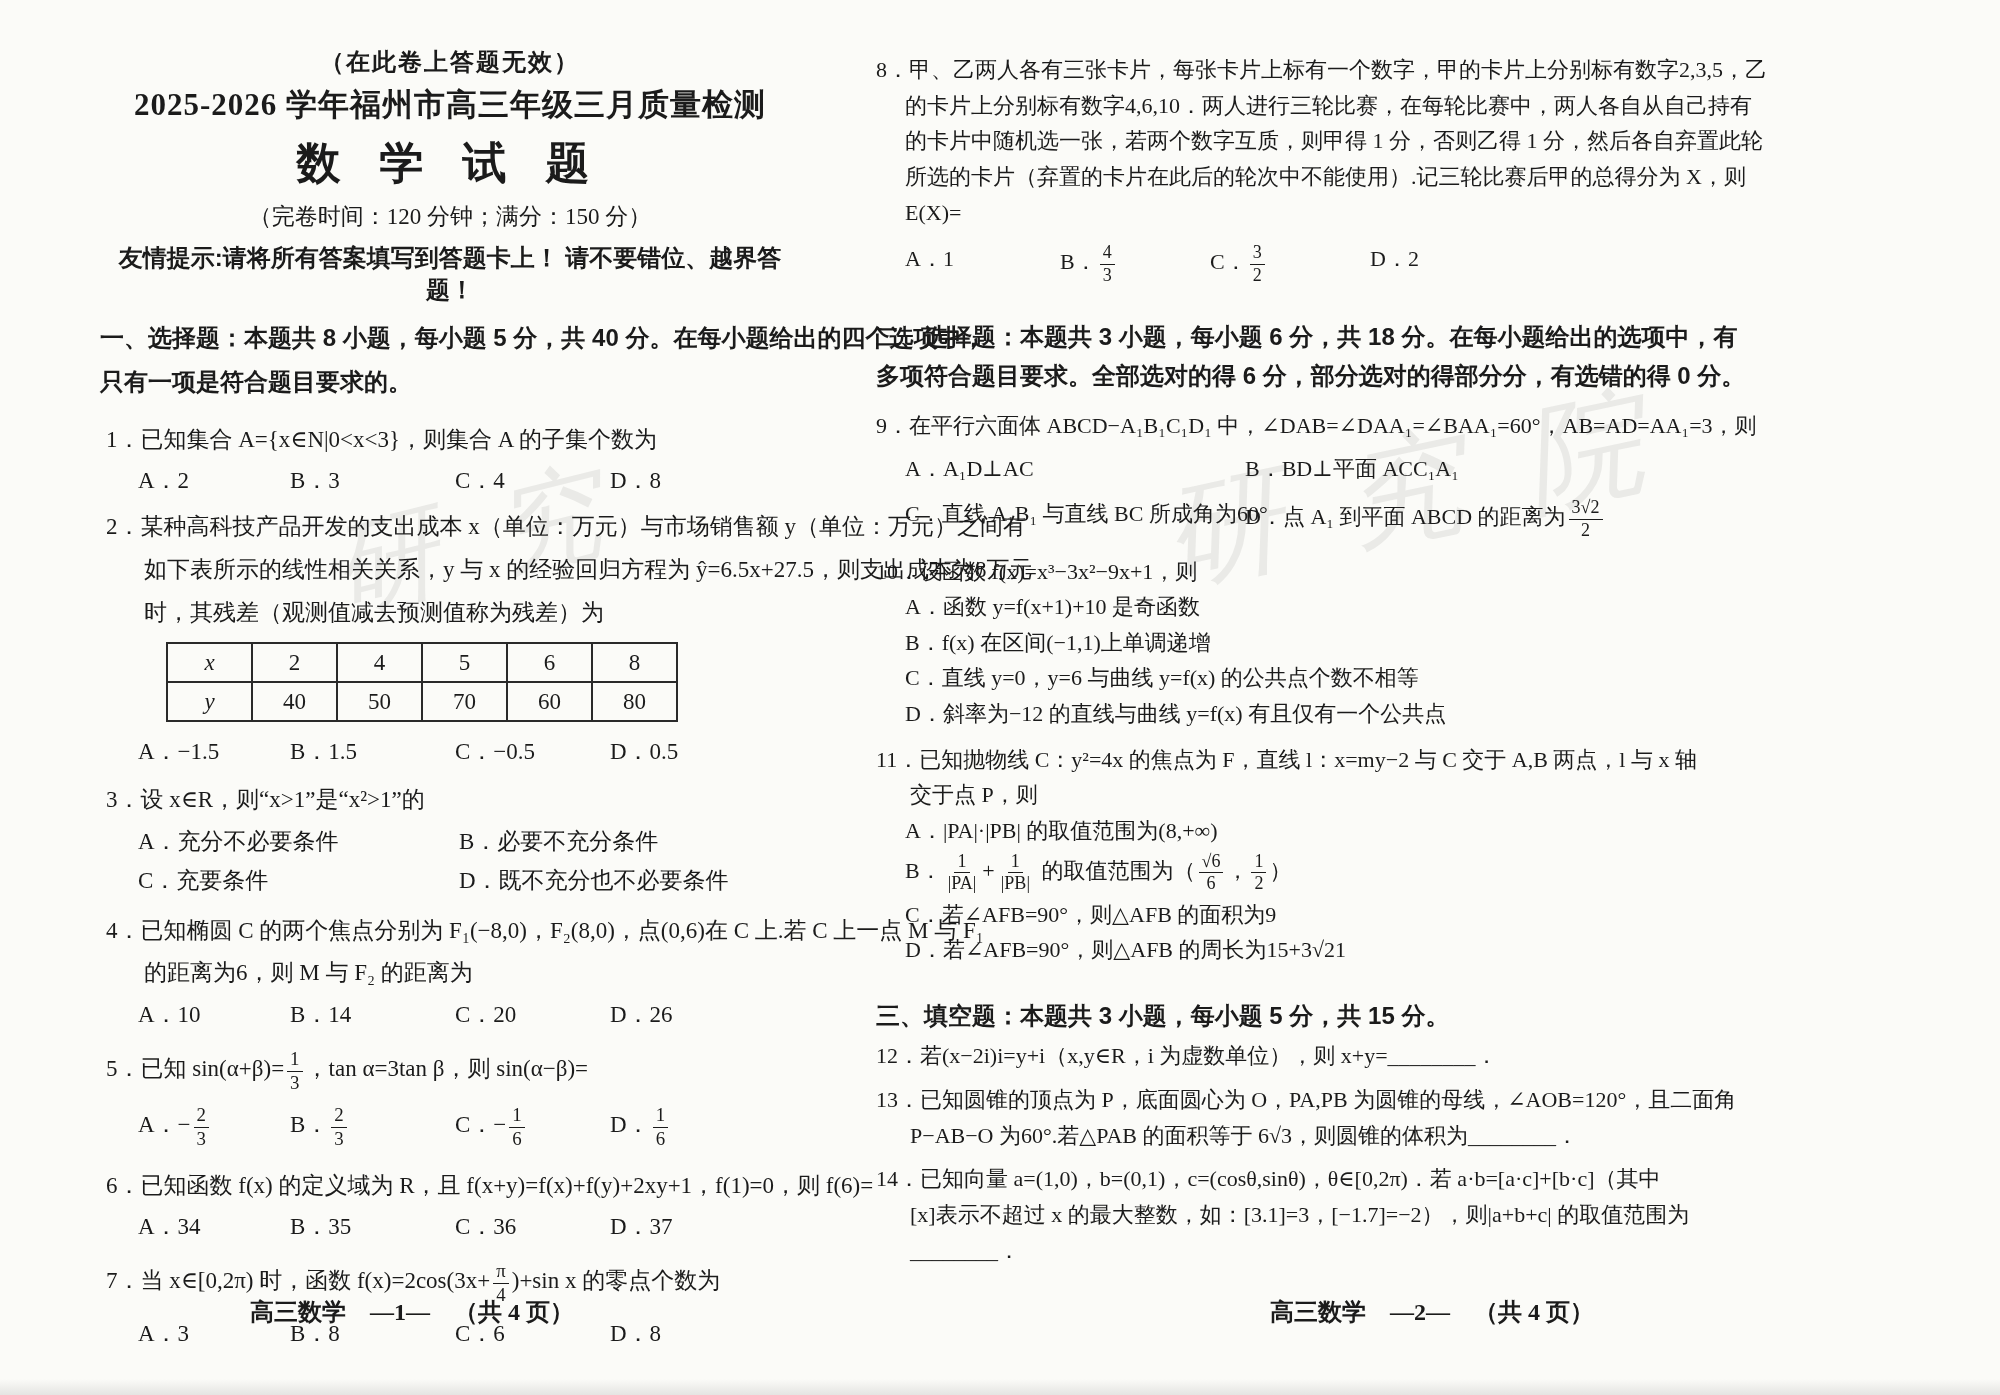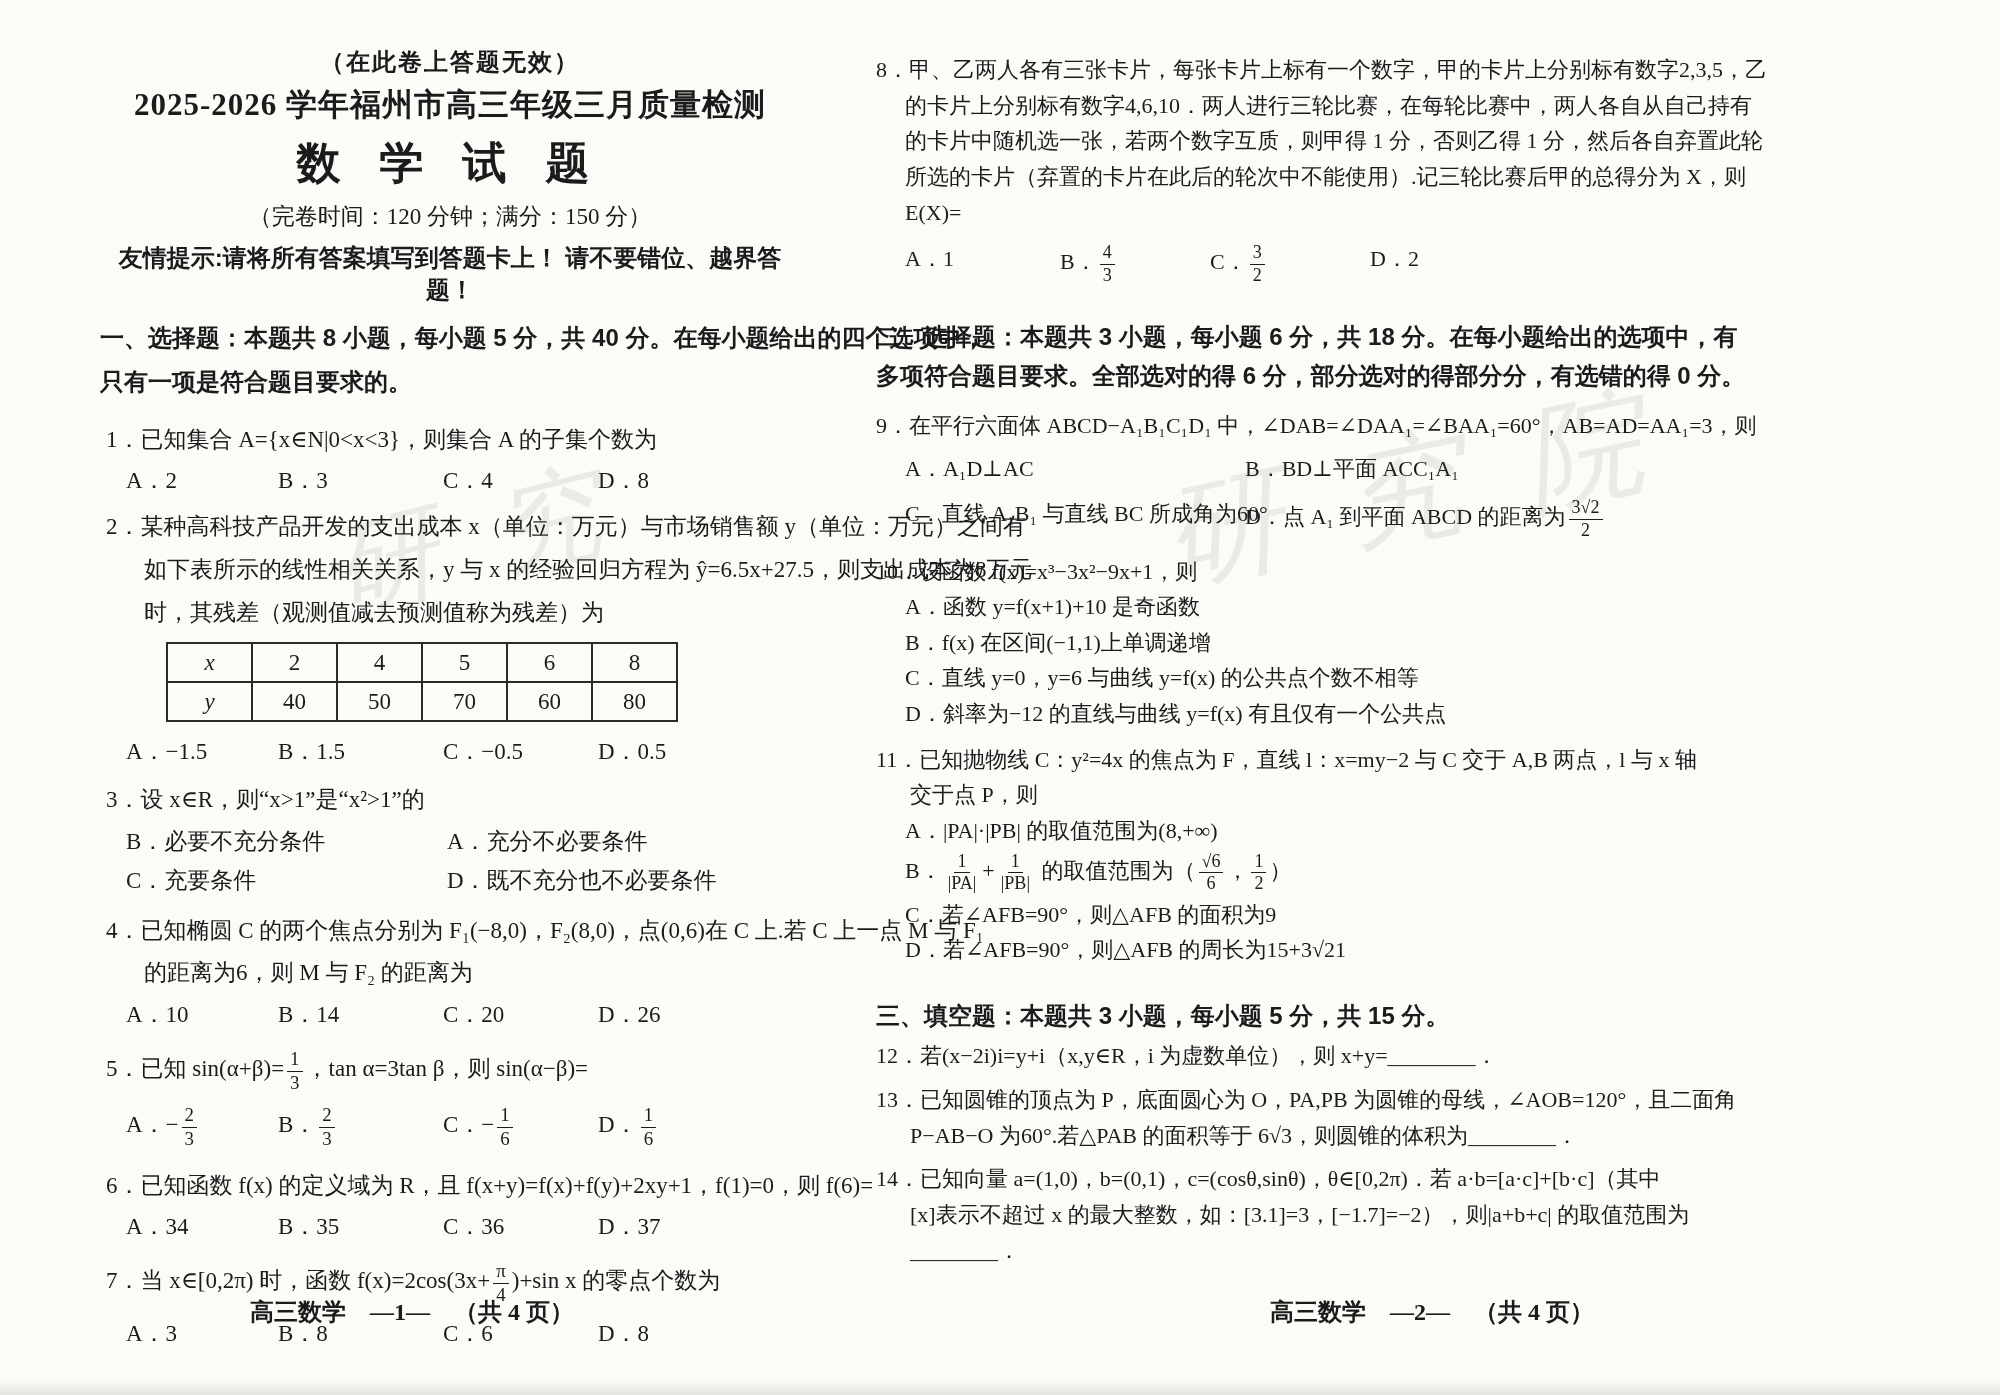--- a/index.html
+++ b/index.html
@@ -22,21 +22,21 @@
   .reminder{margin-top:10px;font-size:24px;text-align:center;width:700px}
   .sec{font-size:24px;line-height:1.62}
   .rp .sec{line-height:1.85}
   .line,.stem{white-space:nowrap;line-height:1.85}
   .rp .line,.rp .stem{line-height:1.62}
   .hang1 .line + .line{margin-left:38px}
   .rp .hang1 .line + .line{margin-left:29px}
   .rp .hang2 .line + .line{margin-left:34px}
   .q{margin-left:6px}
   .rp .q{margin-left:0}
-  .opts{display:grid;white-space:nowrap;margin-left:20px;line-height:1.7}
+  .opts{display:grid;white-space:nowrap;margin-left:32px;line-height:1.7}
   .o4{grid-template-columns:152px 165px 155px auto}
   .o2{grid-template-columns:321px auto}
   .o4r{grid-template-columns:155px 150px 160px auto;margin-left:29px}
   .o2r{grid-template-columns:340px auto;margin-left:29px}
   .optlines{margin-left:29px}
   .optlines .line{line-height:1.62}
   .frac{display:inline-flex;flex-direction:column;align-items:center;vertical-align:middle;margin:2px 3px;font-size:0.82em;line-height:1.2}
   .frac .fn{border-bottom:1.7px solid #1b1b1b;padding:0 3px}
   .frac .fd{padding:0 3px}
   .dtable{border-collapse:collapse;margin:8px 0 10px 60px}
@@ -105,22 +105,22 @@
         <span class="opt">A．−1.5</span>
         <span class="opt">B．1.5</span>
         <span class="opt">C．−0.5</span>
         <span class="opt">D．0.5</span>
       </div>
   </div>
 
   <div class="q" style="margin-top:8px">
     <div class="stem">3．设 x∈R，则“x&gt;1”是“x²&gt;1”的</div>
     <div class="opts o2">
+        <span class="opt">A．充分不必要条件</span>
         <span class="opt">B．必要不充分条件</span>
-        <span class="opt">A．充分不必要条件</span>
       </div>
     <div class="opts o2">
         <span class="opt">C．充要条件</span>
         <span class="opt">D．既不充分也不必要条件</span>
       </div>
   </div>
 
   <div class="q" style="margin-top:10px">
     <div class="hang1">
         <div class="line">4．已知椭圆 C 的两个焦点分别为 F₁(−8,0)，F₂(8,0)，点(0,6)在 C 上.若 C 上一点 M 与 F₁</div>

